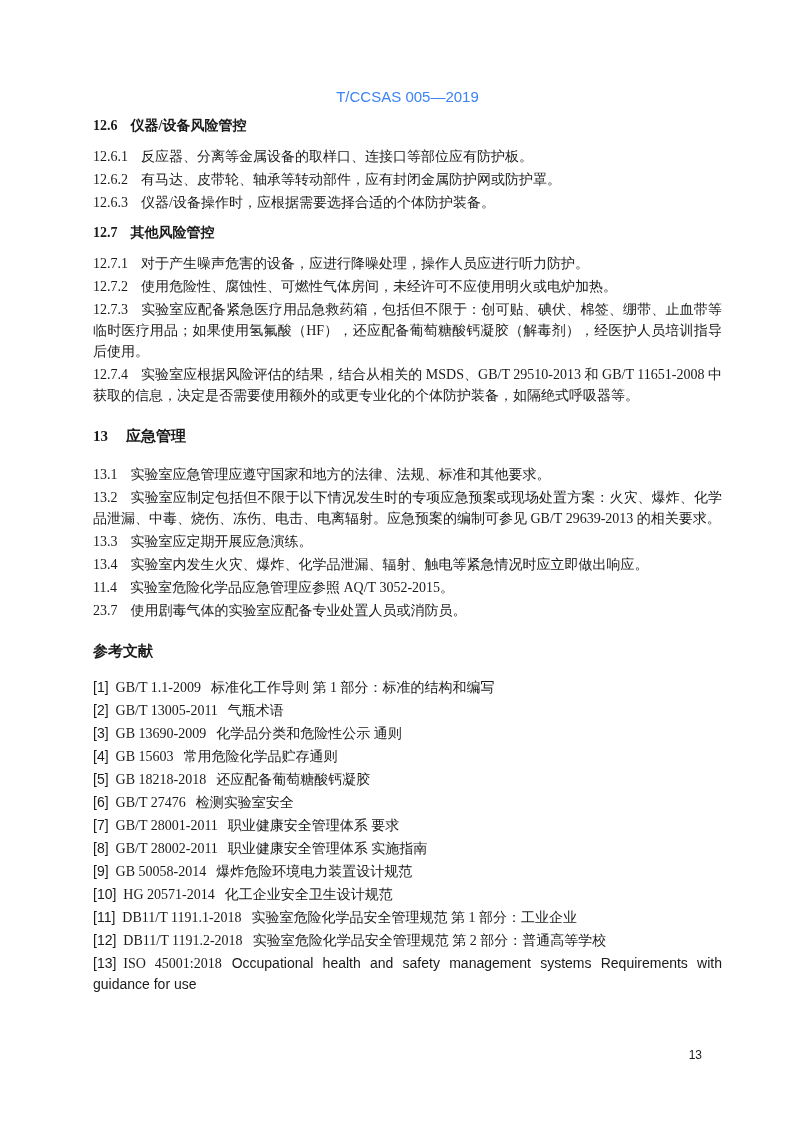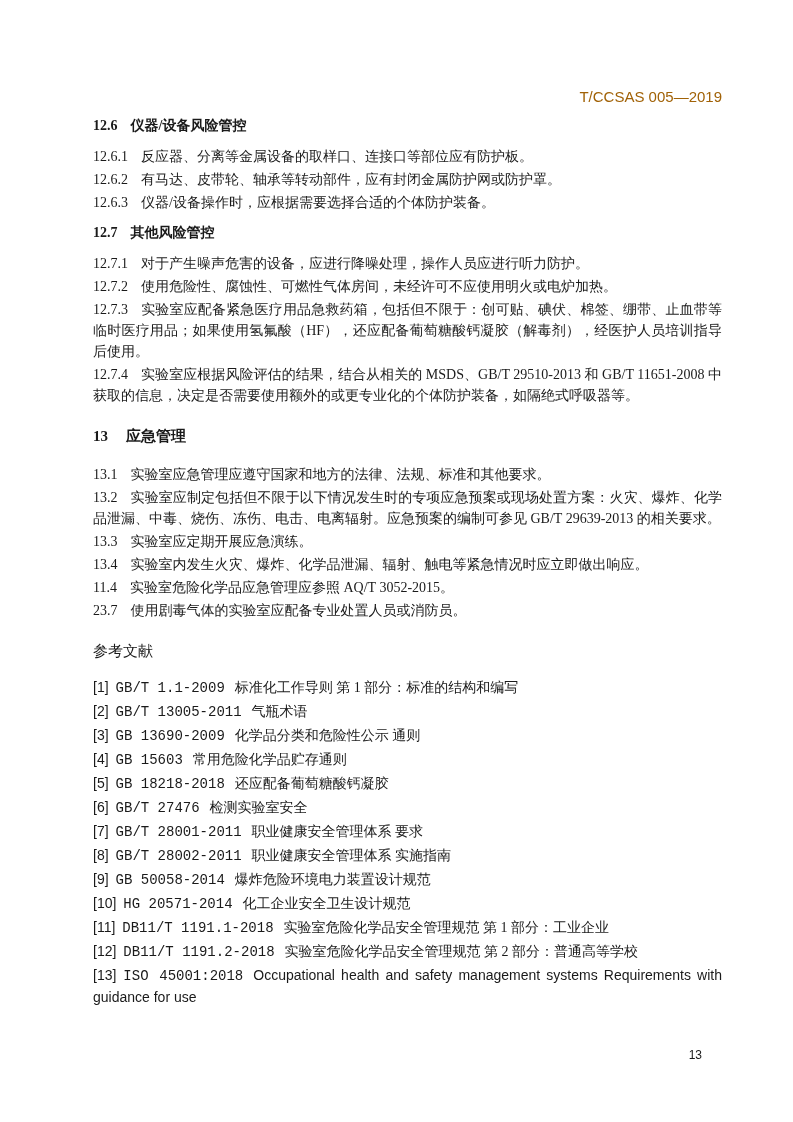--- a/index.html
+++ b/index.html
@@ -9,26 +9,26 @@
     height: 1122px;
     background: #ffffff;
     overflow: hidden;
     color: #1a1a1a;
     font-family: "Liberation Serif", "DejaVu Serif", serif;
   }
   .content {
     padding: 88px 71px 0 93px;
   }
   .doc-header {
-    text-align: right;
+    text-align: center;
     font-family: "Liberation Sans", "DejaVu Sans", sans-serif;
     font-size: 15px;
     line-height: 17px;
     margin: 0 0 10px 0;
-    color: #a16207;
+    color: #3b82f6;
   }
   .content p {
     margin: 0 0 2px 0;
     font-size: 14px;
     line-height: 21px;
     text-align: justify;
   }
   .num {
     display: inline-block;
     margin-right: 13px;
@@ -39,32 +39,32 @@
     font-weight: 700;
   }
   .h1 {
     margin: 20px 0 17px 0 !important;
     font-weight: 700;
     font-size: 15px !important;
   }
   .h1 .num { margin-right: 18px; }
   .refs-title {
     margin: 20px 0 15px 0 !important;
-    font-weight: 400;
+    font-weight: 700;
     font-size: 15px !important;
   }
   .ref {
     font-size: 14px;
   }
   .ref-label {
     font-family: "Liberation Sans", "DejaVu Sans", sans-serif;
     margin-right: 7px;
   }
   .ref-code {
-    font-family: Liberation Mono, monospace;
+    font-family: Liberation Serif, serif;
     margin-right: 10px;
   }
   .ref-title {  }
   .ref-title.latin {
     font-family: "Liberation Sans", "DejaVu Sans", sans-serif;
   }
   .page-footer {
     position: absolute;
     top: 1048px;
     right: 91px;

